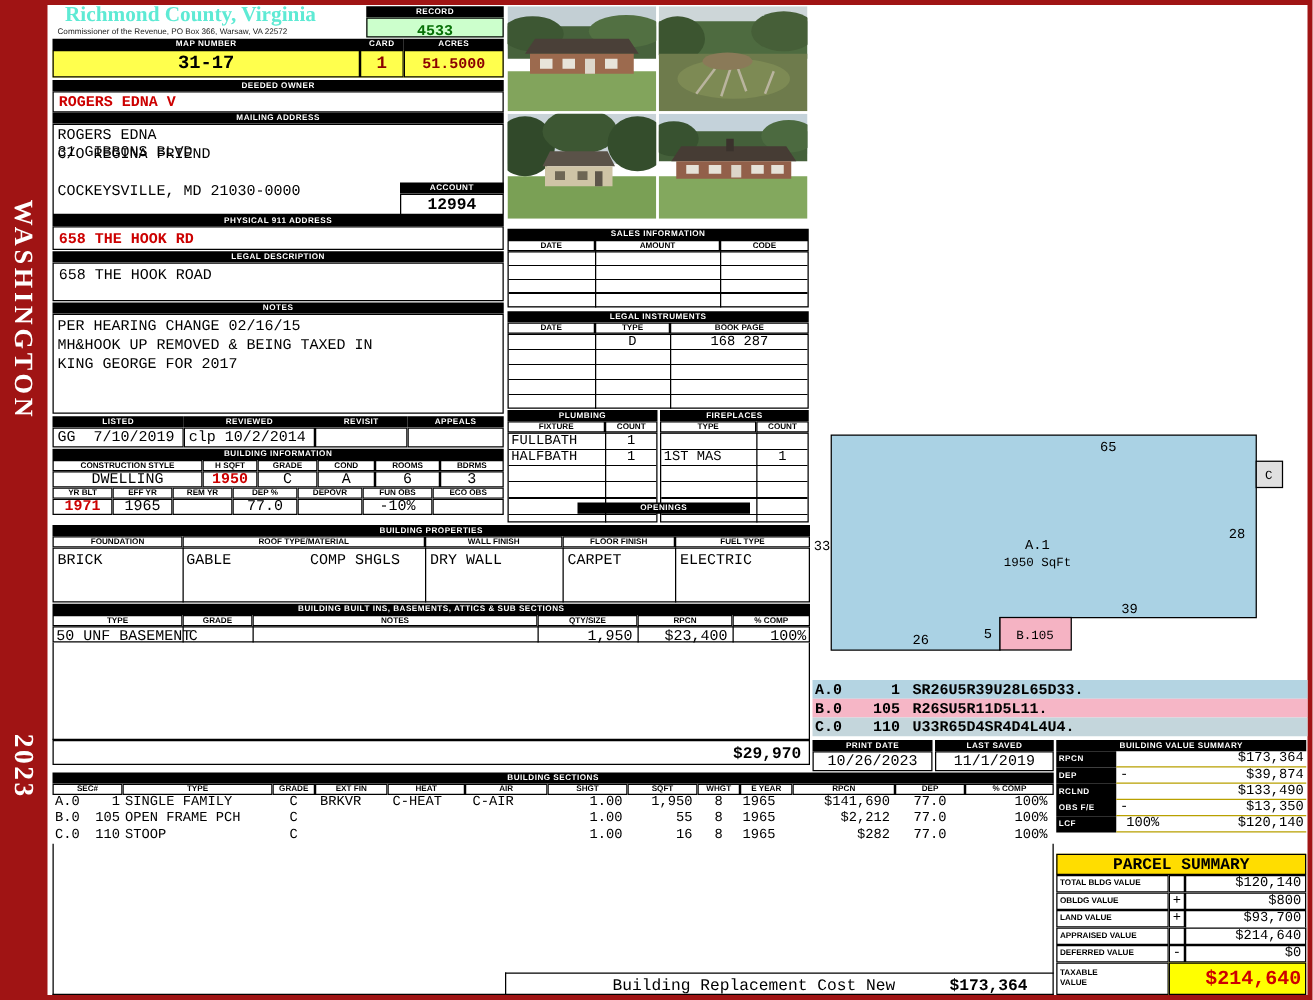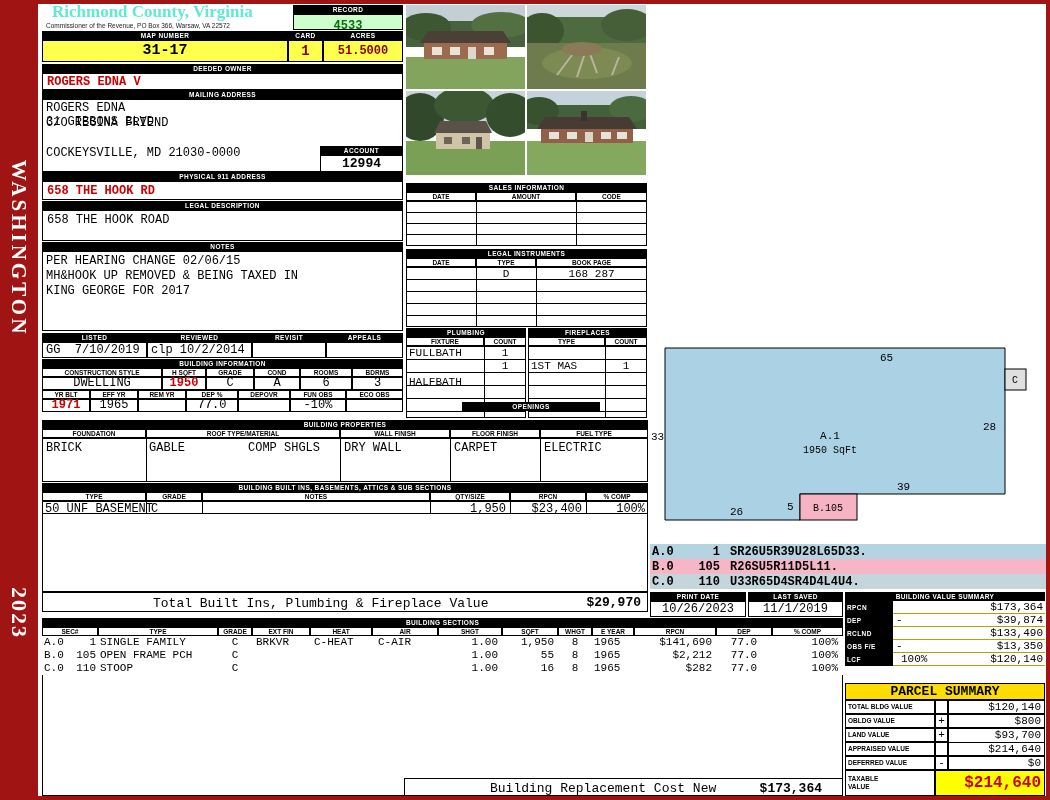--- a/index.html
+++ b/index.html
@@ -63,21 +63,21 @@
   <span class="vb red" style="position:absolute;left:4px;top:2px;">658 THE HOOK RD</span>
 </div>
 
 <div class="b bar" style="left:42px;top:201px;width:361px;">LEGAL DESCRIPTION</div>
 <div class="b box" style="left:42px;top:210px;width:361px;height:31px;">
   <span class="v" style="position:absolute;left:4px;top:2px;">658 THE HOOK ROAD</span>
 </div>
 
 <div class="b bar" style="left:42px;top:242px;width:361px;">NOTES</div>
 <div class="b box" style="left:42px;top:251px;width:361px;height:80px;"></div>
-<div class="b v" style="left:46px;top:254px;">PER HEARING CHANGE 02/06/15</div>
+<div class="b v" style="left:46px;top:254px;">PER HEARING CHANGE 02/16/15</div>
 <div class="b v" style="left:46px;top:269px;">MH&amp;HOOK UP REMOVED &amp; BEING TAXED IN</div>
 <div class="b v" style="left:46px;top:284px;">KING GEORGE FOR 2017</div>
 
 <div class="b" style="left:406px;top:5px;width:119px;height:84px;">
   <svg width="119" height="84">
     <rect width="119" height="34" fill="#c3cfd4"></rect>
       <rect y="16" width="119" height="26" fill="#47623c"></rect>
     <ellipse cx="20" cy="22" rx="25" ry="14" fill="#3d5733"></ellipse>
       <ellipse cx="95" cy="20" rx="30" ry="13" fill="#527042"></ellipse>
     <rect y="52" width="119" height="32" fill="#82a45c"></rect>
@@ -156,21 +156,21 @@
 <div class="b hc" style="left:406px;top:337px;width:78px;">FIXTURE</div>
 <div class="b hc" style="left:484px;top:337px;width:42px;">COUNT</div>
 <div class="b hc" style="left:528px;top:337px;width:77px;">TYPE</div>
 <div class="b hc" style="left:605px;top:337px;width:42px;">COUNT</div>
 <div class="b box" style="left:406px;top:346px;width:120px;height:72px;background:repeating-linear-gradient(to bottom,#fff 0 12px,#000 12px 13px);"></div>
 <div class="b vline" style="left:484px;top:346px;height:72px;"></div>
 <div class="b box" style="left:528px;top:346px;width:119px;height:72px;background:repeating-linear-gradient(to bottom,#fff 0 12px,#000 12px 13px);"></div>
 <div class="b vline" style="left:605px;top:346px;height:72px;"></div>
 <div class="b vs" style="left:409px;top:347px;">FULLBATH</div>
 <div class="b vs ctr" style="left:484px;top:347px;width:42px;">1</div>
-<div class="b vs" style="left:409px;top:376px;">HALFBATH</div>
+<div class="b vs" style="left:409px;top:360px;">HALFBATH</div>
 <div class="b vs ctr" style="left:484px;top:360px;width:42px;">1</div>
 <div class="b vs" style="left:531px;top:360px;">1ST MAS</div>
 <div class="b vs ctr" style="left:605px;top:360px;width:42px;">1</div>
 <div class="b bar" style="left:462px;top:402px;width:138px;">OPENINGS</div>
 
 <div class="b bar" style="left:42px;top:333px;width:105px;">LISTED</div>
 <div class="b bar" style="left:147px;top:333px;width:105px;">REVIEWED</div>
 <div class="b bar" style="left:252px;top:333px;width:74px;">REVISIT</div>
 <div class="b bar" style="left:326px;top:333px;width:77px;">APPEALS</div>
 <div class="b box v" style="left:42px;top:342px;width:105px;height:16px;line-height:14px;padding-left:3px;">GG  7/10/2019</div>
@@ -237,21 +237,20 @@
 <div class="b vline" style="left:430px;top:501px;height:13px;"></div>
 <div class="b vline" style="left:510px;top:501px;height:13px;"></div>
 <div class="b vline" style="left:586px;top:501px;height:13px;"></div>
 <div class="b v" style="left:45px;top:502px;">50 UNF BASEMENT</div>
 <div class="b v" style="left:151px;top:502px;">C</div>
 <div class="b v rt" style="left:430px;top:502px;width:76px;">1,950</div>
 <div class="b v rt" style="left:510px;top:502px;width:72px;">$23,400</div>
 <div class="b v rt" style="left:586px;top:502px;width:59px;">100%</div>
 <div class="b" style="left:42px;top:514px;width:606px;height:78px;border:1px solid #000;border-top:none;"></div>
 <div class="b box" style="left:42px;top:592px;width:606px;height:20px;">
-  <span style="position:absolute;left:110px;top:3px;font:13px 'Liberation Mono',monospace;white-space:pre;">Total Built Ins, Plumbing &amp; Fireplace Value</span>
   <span class="rt" style="position:absolute;left:518px;top:2px;width:80px;font:bold 13px 'Liberation Mono',monospace;">$29,970</span>
 </div>
 
 <svg class="b" width="400" height="200" style="left:650px;top:340px;">
   <polygon points="15,8 355,8 355,154 150,154 150,180 15,180" fill="#aad2e4" stroke="#000" stroke-width="1"></polygon>
   <rect x="150" y="154" width="57" height="26" fill="#f5b3c3" stroke="#000"></rect>
   <rect x="355" y="29" width="21" height="21" fill="#e0e0e0" stroke="#000"></rect>
   <g font-family="Liberation Mono, monospace" font-size="11" fill="#000">
     <text x="230" y="21">65</text>
     <text x="333" y="90">28</text>

